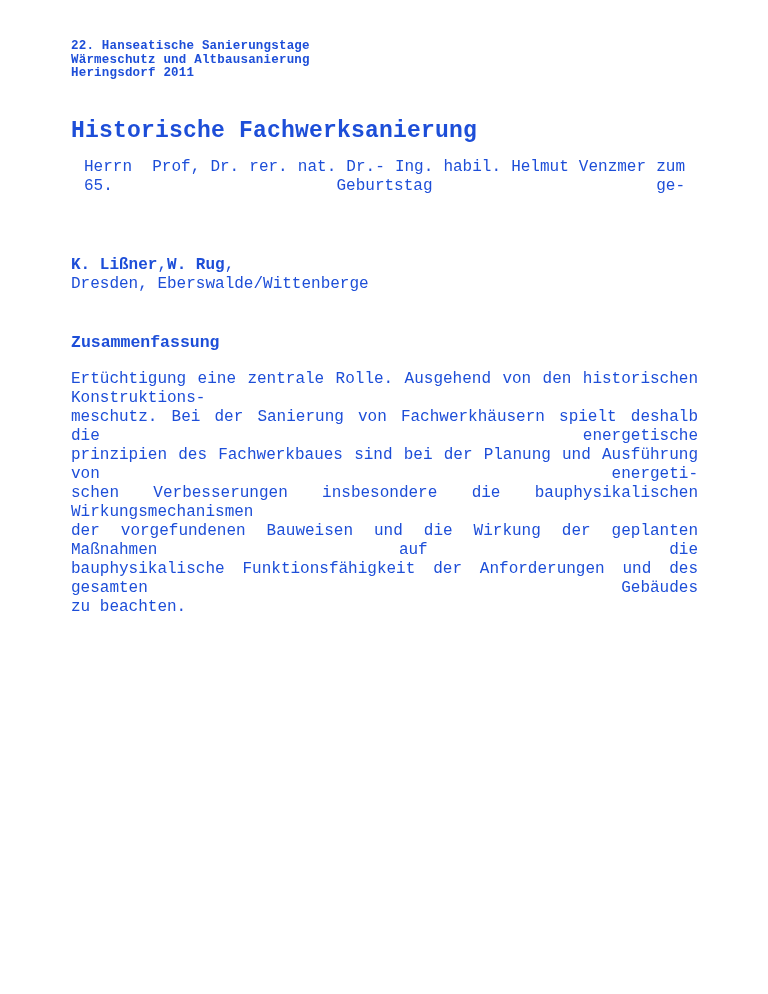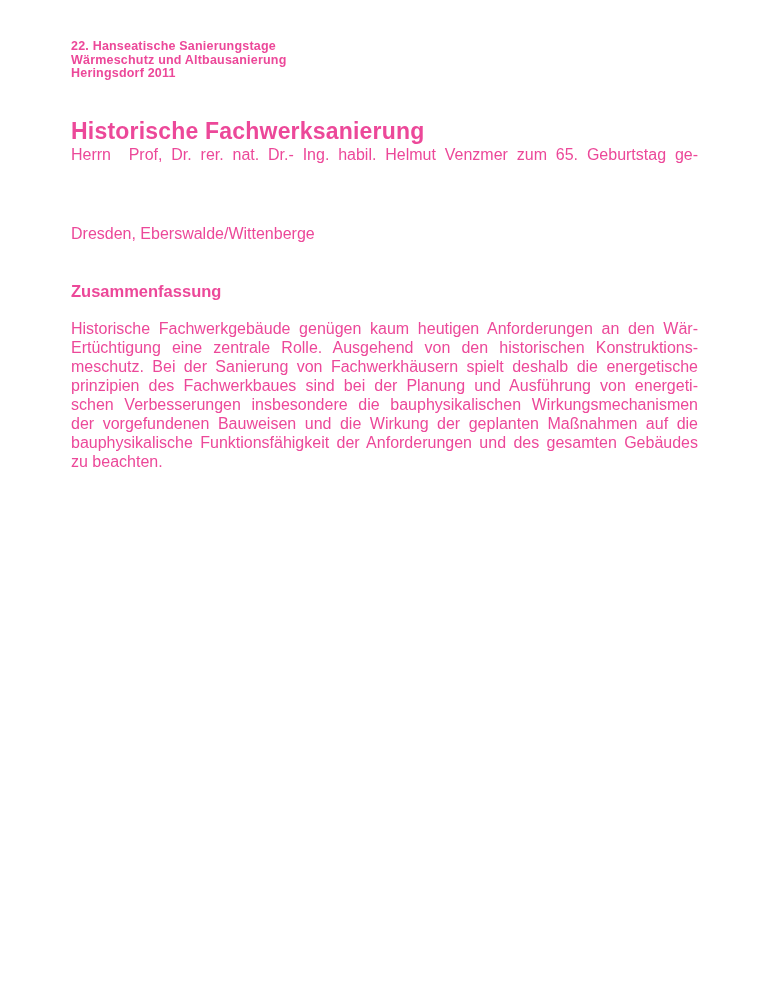--- a/index.html
+++ b/index.html
@@ -5,22 +5,22 @@
   html, body {
     margin: 0;
     padding: 0;
     background: #ffffff;
   }
   .page {
     position: relative;
     width: 768px;
     height: 994px;
     background: #ffffff;
-    color: #ec4899;
-    font-family: Liberation Sans, sans-serif;
+    color: #1d4ed8;
+    font-family: Liberation Mono, monospace;
     box-sizing: border-box;
     padding: 40px 70px 0 71px;
     overflow: hidden;
   }
   .conf-header {
     font-size: 12.5px;
     font-weight: bold;
     line-height: 13.5px;
     letter-spacing: 0.2px;
   }
@@ -29,21 +29,21 @@
     font-size: 23px;
     font-weight: bold;
     line-height: 27.6px;
     letter-spacing: 0.2px;
   }
   .body-text {
     font-size: 16px;
     line-height: 19px;
   }
   .dedication {
-    margin: 0;
+    margin: 13px;
   }
   .jline {
     text-align: justify;
     text-align-last: justify;
   }
   .authors {
     margin-top: 60px;
   }
   .authors .names span.b {
     font-weight: bold;
@@ -69,27 +69,27 @@
     <div>Heringsdorf 2011</div>
   </div>
 
   <h1 class="doc-title">Historische Fachwerksanierung</h1>
 
   <div class="dedication body-text">
     <div class="jline">Herrn&nbsp; Prof, Dr. rer. nat. Dr.- Ing. habil. Helmut Venzmer zum 65. Geburtstag ge-</div>
   </div>
 
   <div class="authors body-text">
+    <div class="names"><span class="b">K. Lißner</span><span>,</span><span class="b">W. Rug</span><span>,</span></div>
     <div>Dresden, Eberswalde/Wittenberge</div>
   </div>
 
   <h2 class="section-heading">Zusammenfassung</h2>
 
   <div class="abstract body-text">
-    <div class="jline">Historische Fachwerkgebäude genügen kaum heutigen Anforderungen an den Wär-</div>
     <div class="jline">Ertüchtigung eine zentrale Rolle. Ausgehend von den historischen Konstruktions-</div>
     <div class="jline">meschutz. Bei der Sanierung von Fachwerkhäusern spielt deshalb die energetische</div>
     <div class="jline">prinzipien des Fachwerkbaues sind bei der Planung und Ausführung von energeti-</div>
     <div class="jline">schen Verbesserungen insbesondere die bauphysikalischen Wirkungsmechanismen</div>
     <div class="jline">der vorgefundenen Bauweisen und die Wirkung der geplanten Maßnahmen auf die</div>
     <div class="jline">bauphysikalische Funktionsfähigkeit der Anforderungen und des gesamten Gebäudes</div>
     <div>zu beachten.</div>
   </div>
 
 </div>

